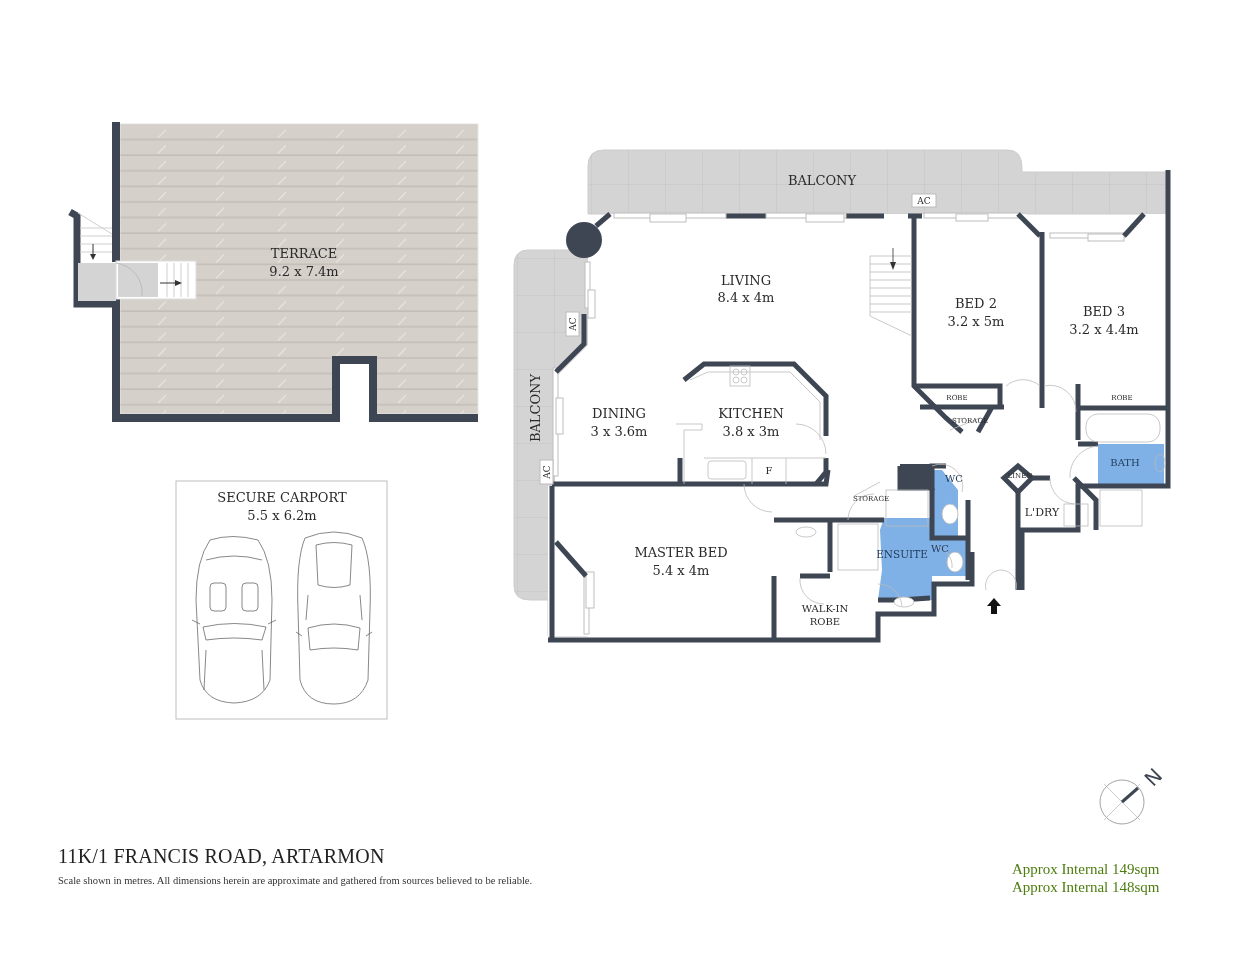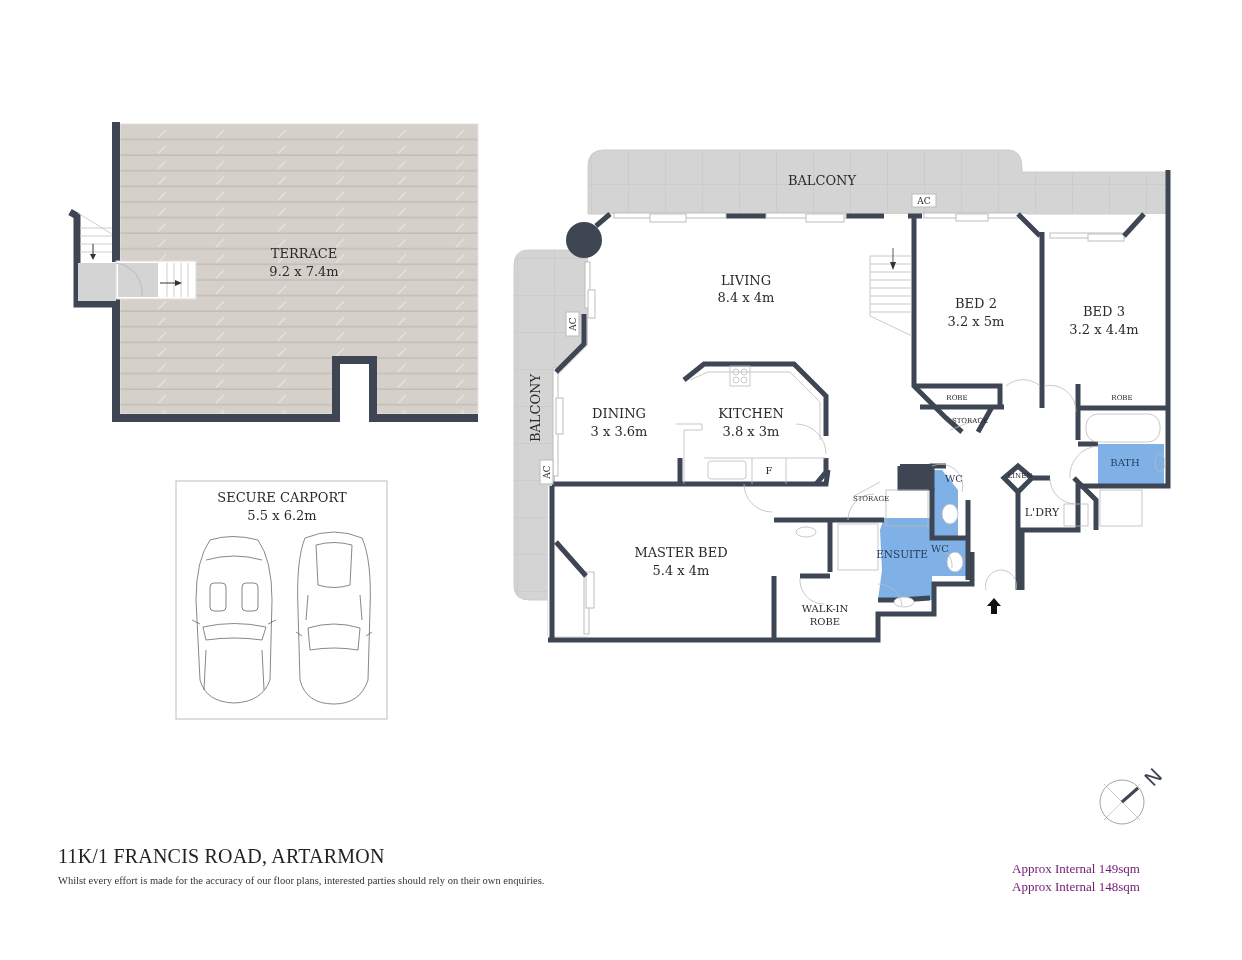--- a/index.html
+++ b/index.html
@@ -7,22 +7,22 @@
          font-family: "DejaVu Serif", "Liberation Serif", serif; color: #222; }
   #plan { position: absolute; left: 0; top: 0; width: 1242px; height: 960px; }
   .lbl { font-family: "DejaVu Serif", "Liberation Serif", serif; fill: #2a2a2a; text-anchor: middle; }
   .lbl-main { font-size: 13px; }
   .lbl-small { font-size: 7px; }
   .lbl-wet { fill: #1f3a5a; }
   .title { position: absolute; left: 58px; top: 845px; font-size: 20px; color: #222;
            font-family: "Liberation Serif", "DejaVu Serif", serif; letter-spacing: 0.2px; }
   .disclaimer { position: absolute; left: 58px; top: 874px; font-size: 10.5px; line-height: 14px;
                 color: #333; font-family: "Liberation Serif", "DejaVu Serif", serif; }
-  .areas { position: absolute; left: 1012px; top: 860px; font-size: 13px; line-height: 18px;
-           color: #701a75; font-family: "Liberation Serif", "DejaVu Serif", serif; }
+  .areas { position: absolute; left: 1012px; top: 860px; font-size: 15px; line-height: 18px;
+           color: #4d7c0f; font-family: "Liberation Serif", "DejaVu Serif", serif; }
 </style>
 </head>
 <body>
 
 <svg id="plan" viewBox="0 0 1242 960" xmlns="http://www.w3.org/2000/svg">
   <defs>
     <pattern id="deck" patternUnits="userSpaceOnUse" width="120" height="15.6">
       <rect width="120" height="15.6" fill="#d6d0cb"></rect>
       <line x1="0" y1="14.8" x2="120" y2="14.8" stroke="#bfb8b2" stroke-width="1.2"></line>
       <line x1="38" y1="13" x2="46" y2="5" stroke="#ece8e4" stroke-width="1"></line>
@@ -261,18 +261,18 @@
     <circle cx="1122" cy="802" r="22" fill="none" stroke="#999" stroke-width="0.9"></circle>
     <line x1="1104" y1="784" x2="1140" y2="820" stroke="#aaa" stroke-width="0.6"></line>
     <line x1="1104" y1="820" x2="1140" y2="784" stroke="#aaa" stroke-width="0.6"></line>
     <line x1="1122" y1="802" x2="1138" y2="788" stroke="#3d4652" stroke-width="3"></line>
     <text x="1154" y="784" font-size="20" fill="#3d4652" text-anchor="middle" transform="rotate(-45 1154 778)" font-family="DejaVu Sans, sans-serif">N</text>
   </g>
 </svg>
 
 <div class="title">11K/1 FRANCIS ROAD, ARTARMON</div>
 <div class="disclaimer">
-  <div>Whilst every effort is made for the accuracy of our floor plans, interested parties should rely on their own enquiries.</div>
+  <div>Scale shown in metres. All dimensions herein are approximate and gathered from sources believed to be  reliable.</div>
 </div>
 <div class="areas">
   <div>Approx Internal 149sqm</div>
   <div>Approx Internal 148sqm</div>
 </div>
 
 </body></html>

